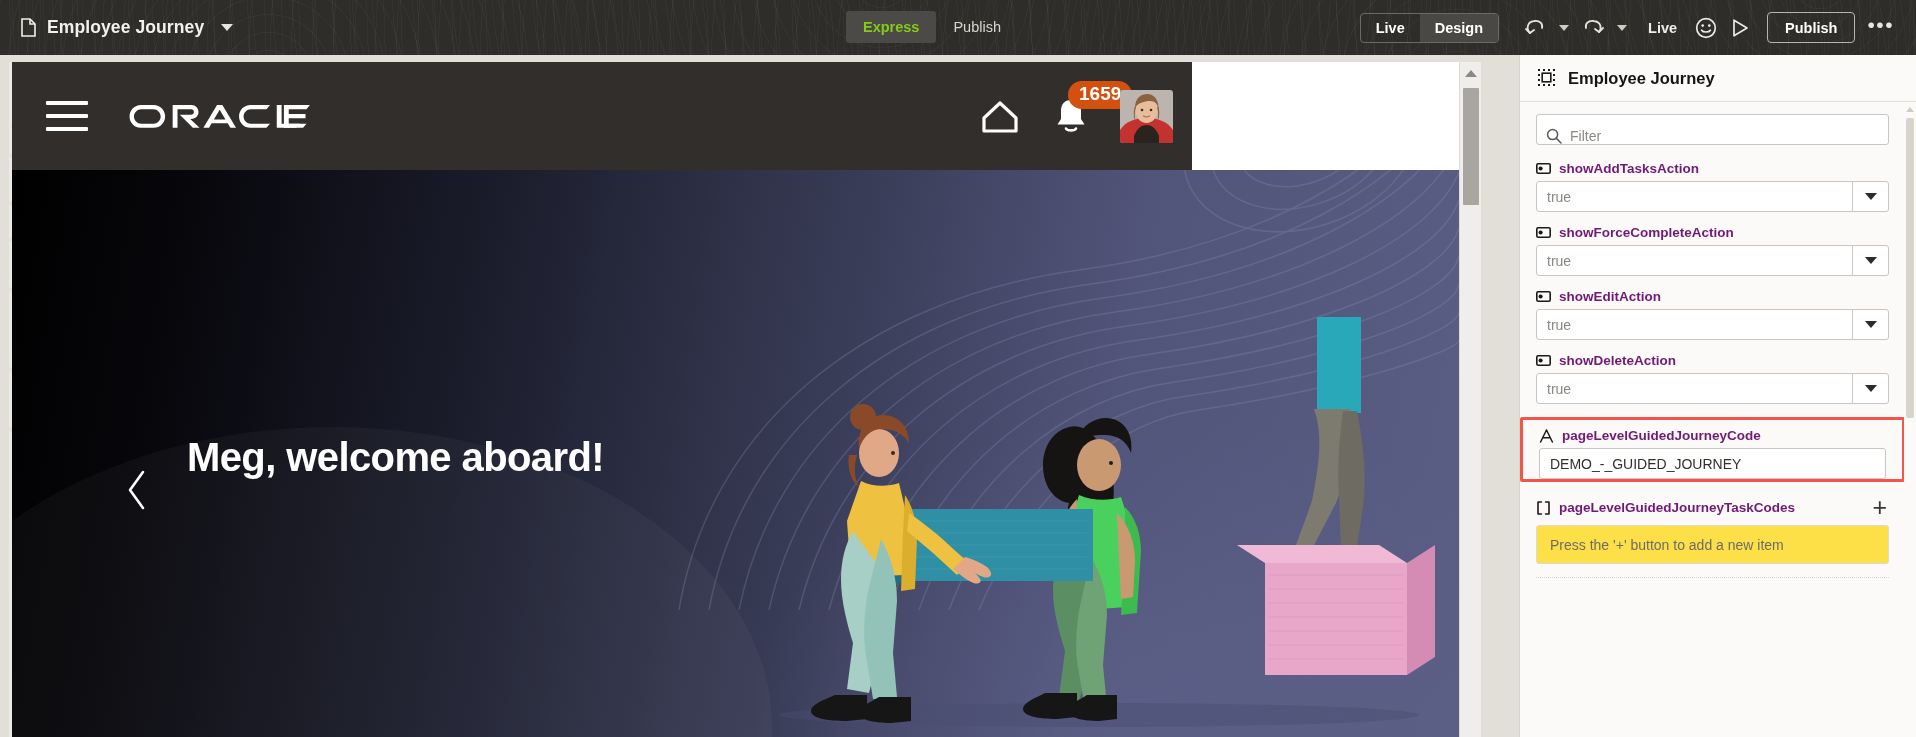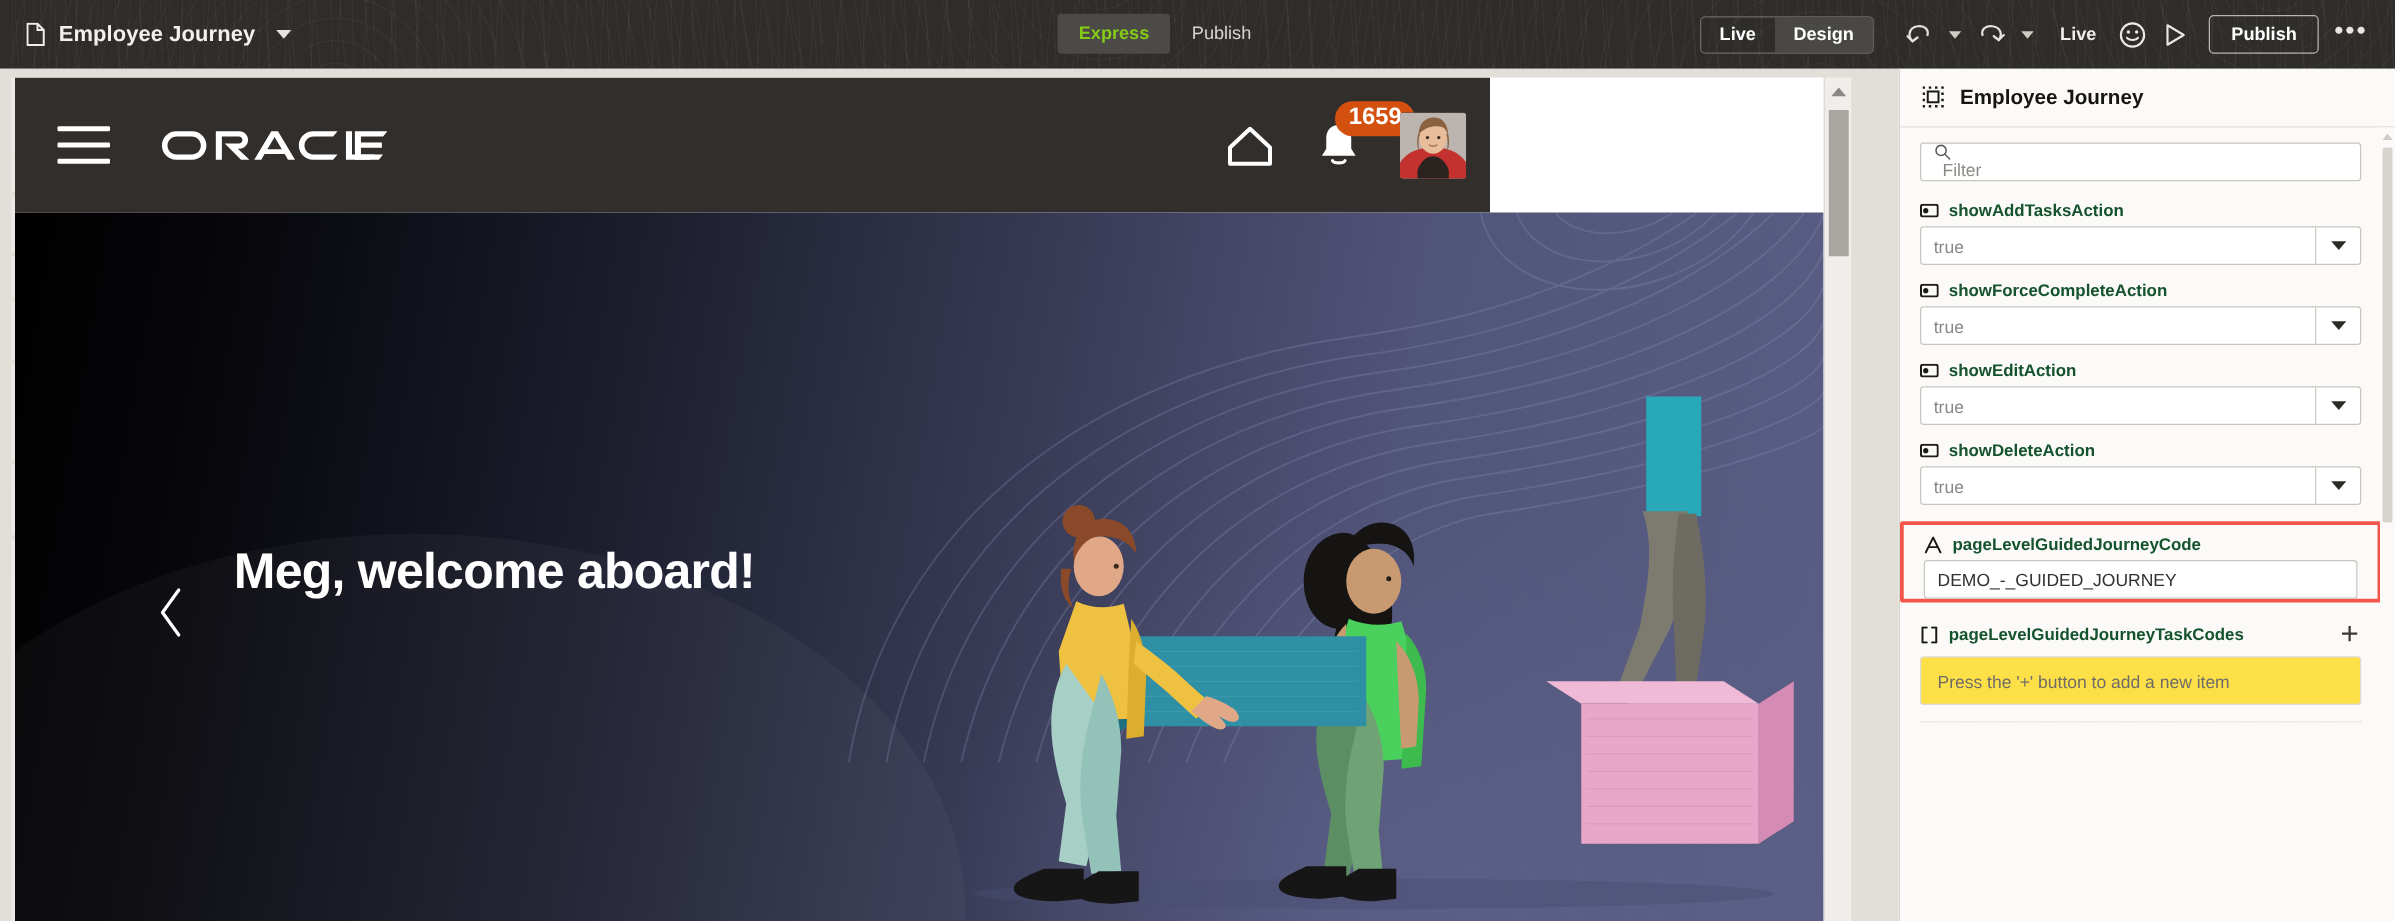--- a/index.html
+++ b/index.html
@@ -364,24 +364,23 @@
     overflow: hidden;
   }
 
   .filter-box {
     position: relative;
     height: 31px;
     border: 1px solid #c9c5bf;
     border-radius: 3px;
     background: #ffffff;
     display: flex;
-    align-items: flex-start;
+    align-items: flex-end;
     padding-left: 9px;
     margin-bottom: 16px;
-    flex-direction: column;
   }
   .filter-input {
     border: 0;
     outline: 0;
     background: transparent;
     font-family: "Liberation Sans", sans-serif;
     font-size: 14px;
     color: #3a3834;
     margin-left: 8px;
     width: 290px;
@@ -391,21 +390,21 @@
   .prop-row { margin-bottom: 13px; position: relative; }
   .prop-label {
     display: flex;
     align-items: center;
     gap: 8px;
     margin-bottom: 5px;
   }
   .prop-label-text {
     font-size: 13.5px;
     font-weight: bold;
-    color: #14532d;
+    color: #701a75;
     white-space: nowrap;
   }
   .prop-field {
     position: relative;
     height: 31px;
     border: 1px solid #c9c5bf;
     border-radius: 3px;
     background: #ffffff;
     display: flex;
     align-items: center;

